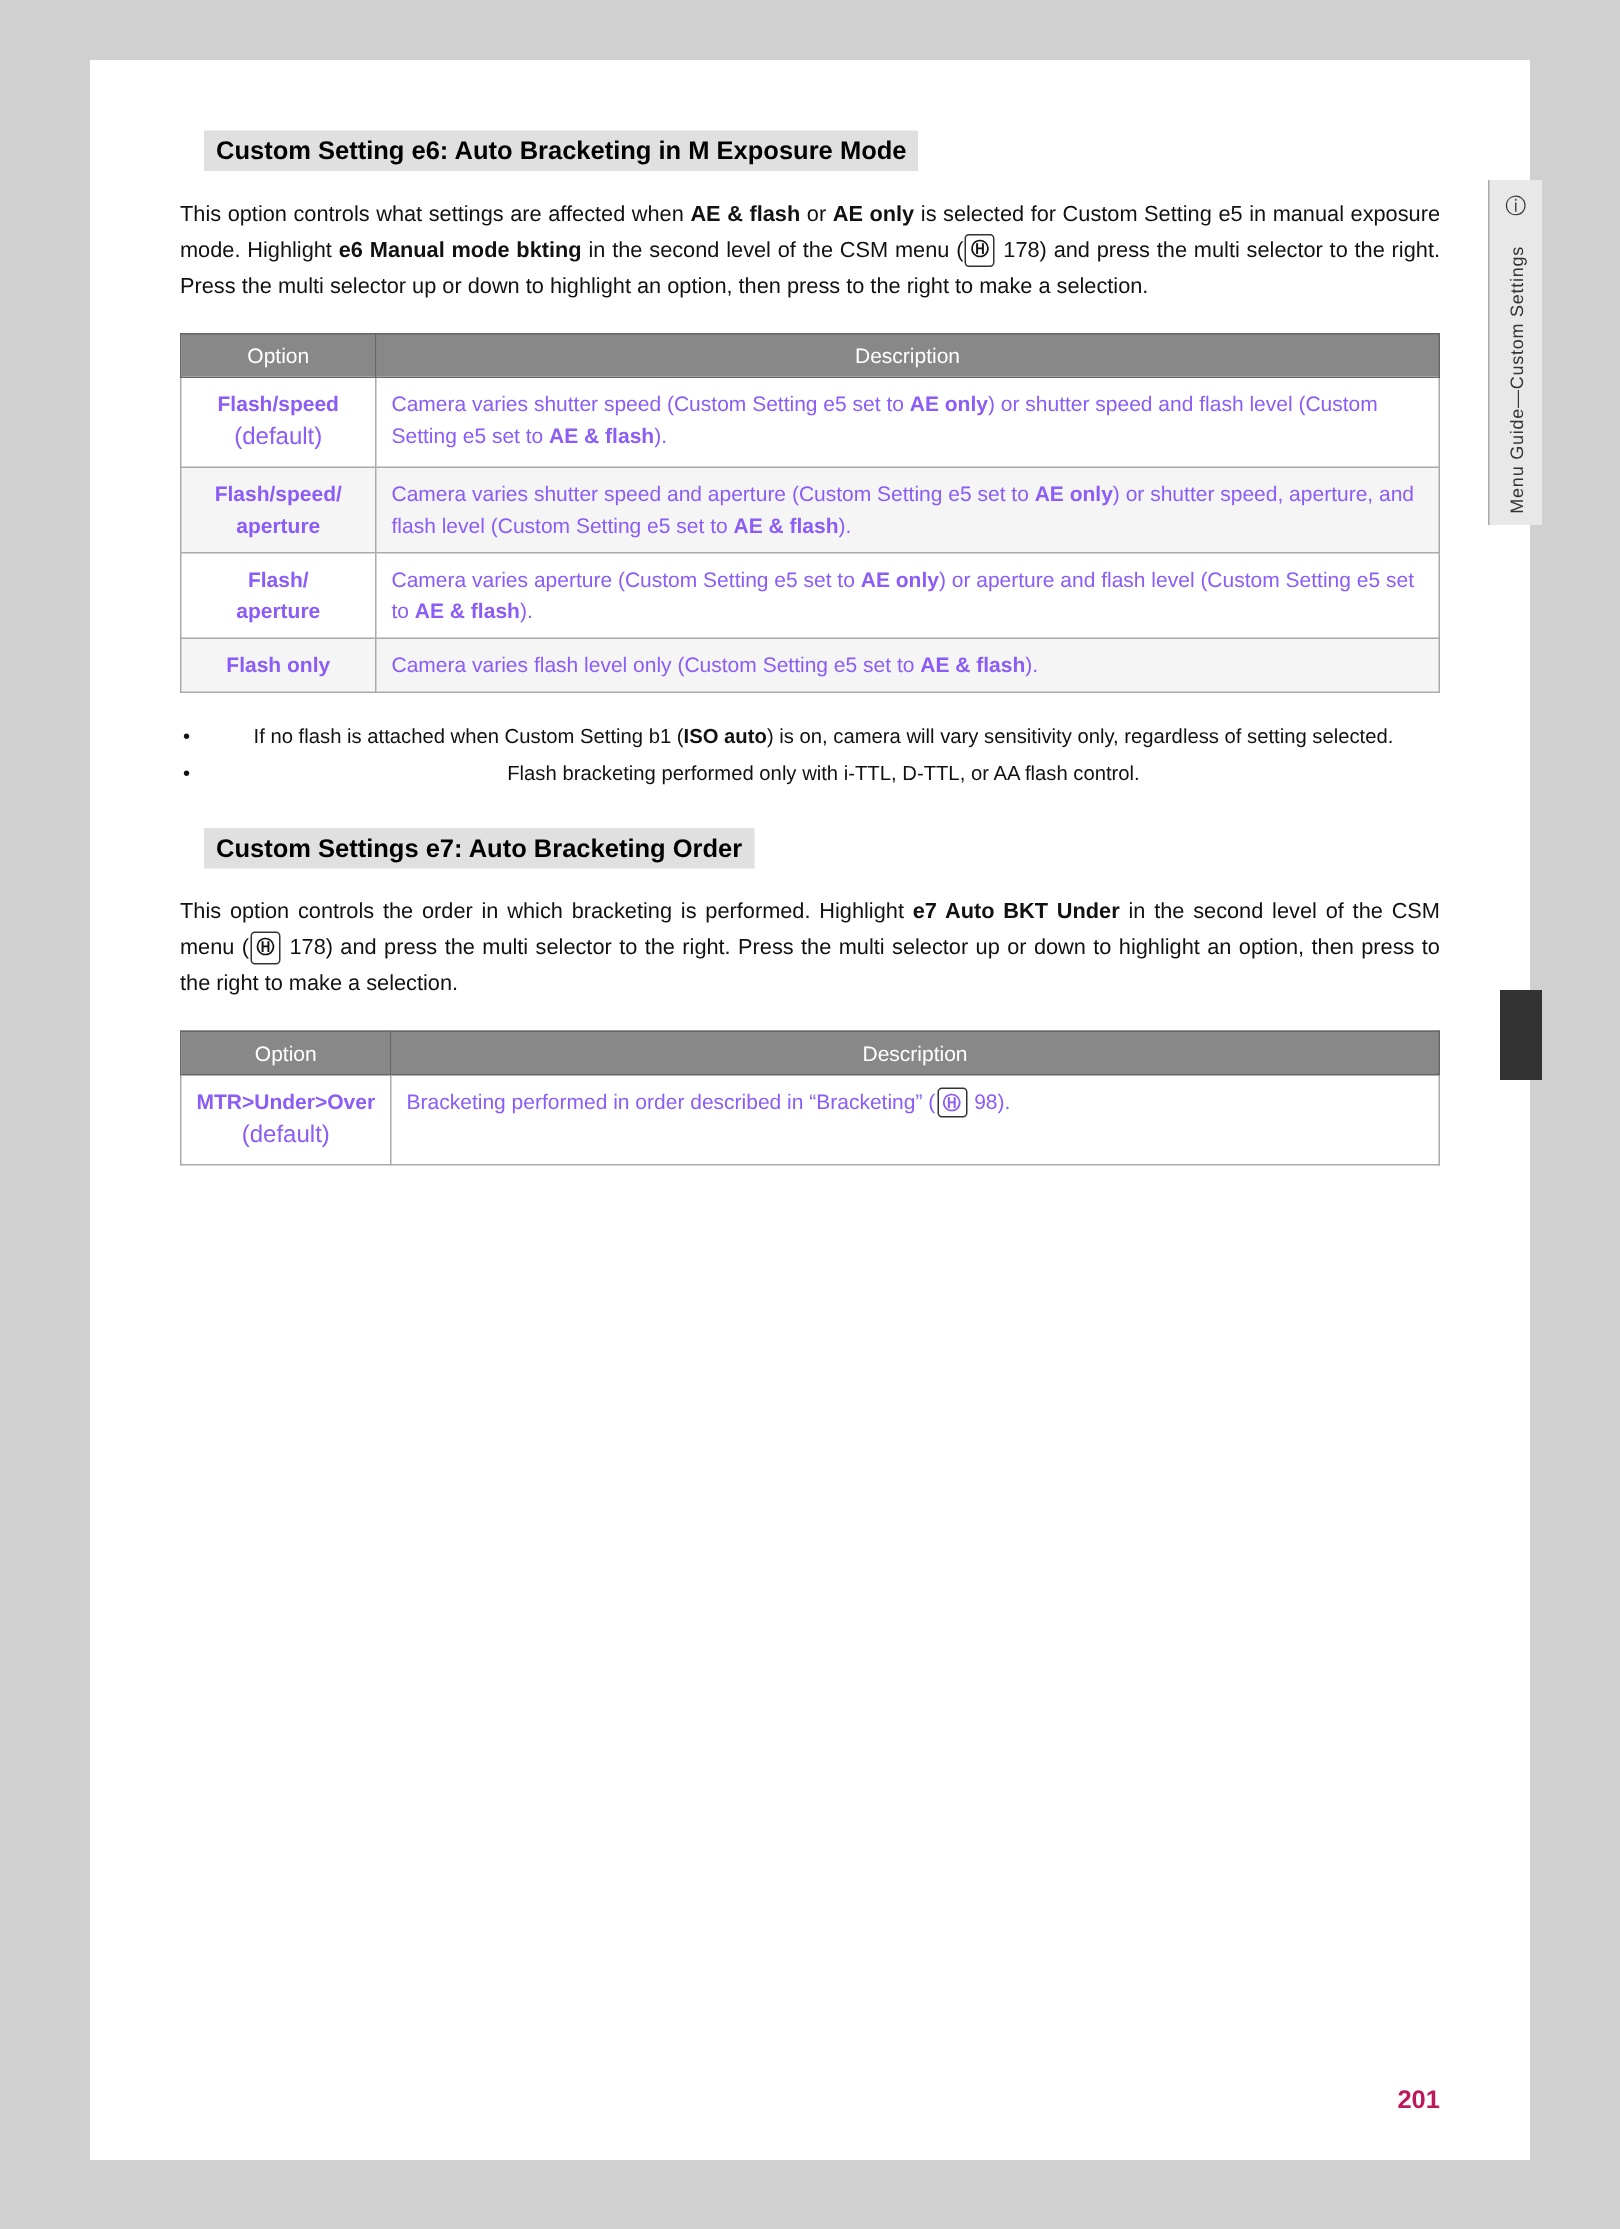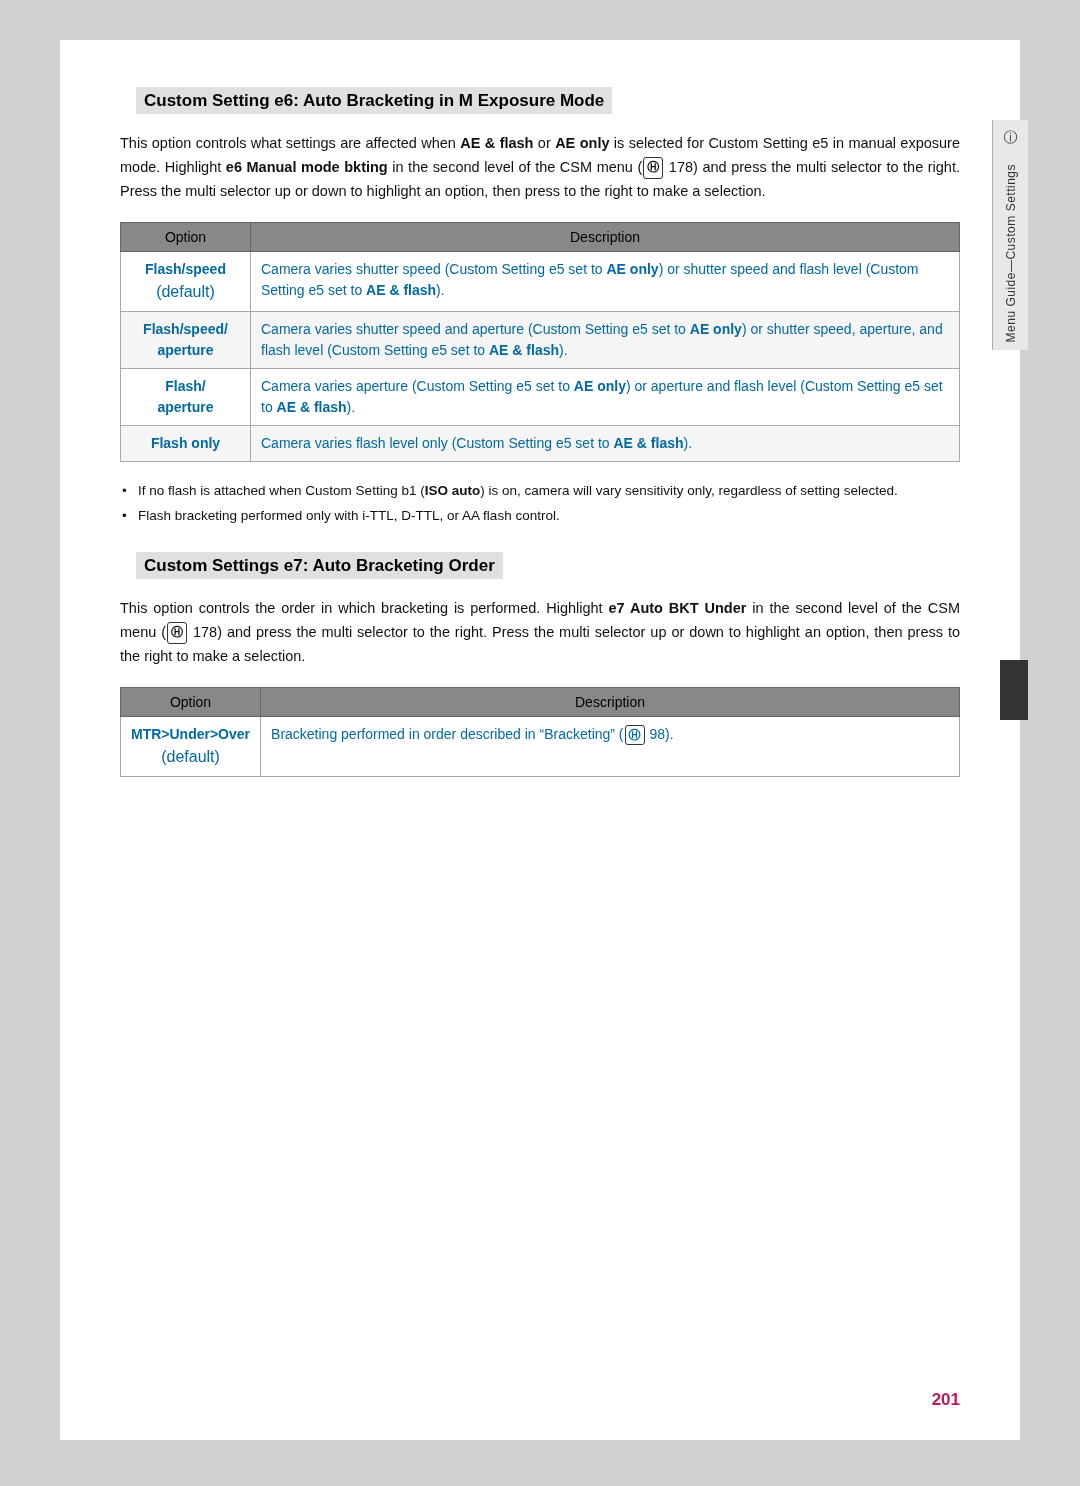--- a/index.html
+++ b/index.html
@@ -97,38 +97,38 @@
     
     .data-table {
       width: 100%;
       border-collapse: collapse;
       margin-bottom: 18px;
       font-size: 14px;
     }
 
     .data-table thead tr th {
       background: #888;
-      color: #000000;
+      color: #ffffff;
       padding: 6px 10px;
       font-weight: normal;
       text-align: center;
       border: 1px solid #666;
     }
 
     .data-table thead tr th:first-child {
       width: 130px;
       text-align: center;
     }
 
     .data-table tbody tr td {
       padding: 7px 10px;
       border: 1px solid #aaa;
       vertical-align: top;
       line-height: 1.5;
-      color: #0369a1;
+      color: #8b5cf6;
     }
 
     .data-table tbody tr td:first-child {
       text-align: center;
       font-weight: bold;
       width: 130px;
       vertical-align: middle;
     }
 
     .data-table tbody tr:nth-child(odd) {
@@ -140,20 +140,21 @@
     }
 
     .cell-sub {
       font-weight: normal;
       font-size: 16px;
     }
 
     
     .notes-section {
       margin-bottom: 28px;
+      text-align: center;
     }
 
     .note-item {
       font-size: 13.5px;
       line-height: 1.6;
       color: #111;
       padding-left: 18px;
       position: relative;
       margin-bottom: 4px;
     }

